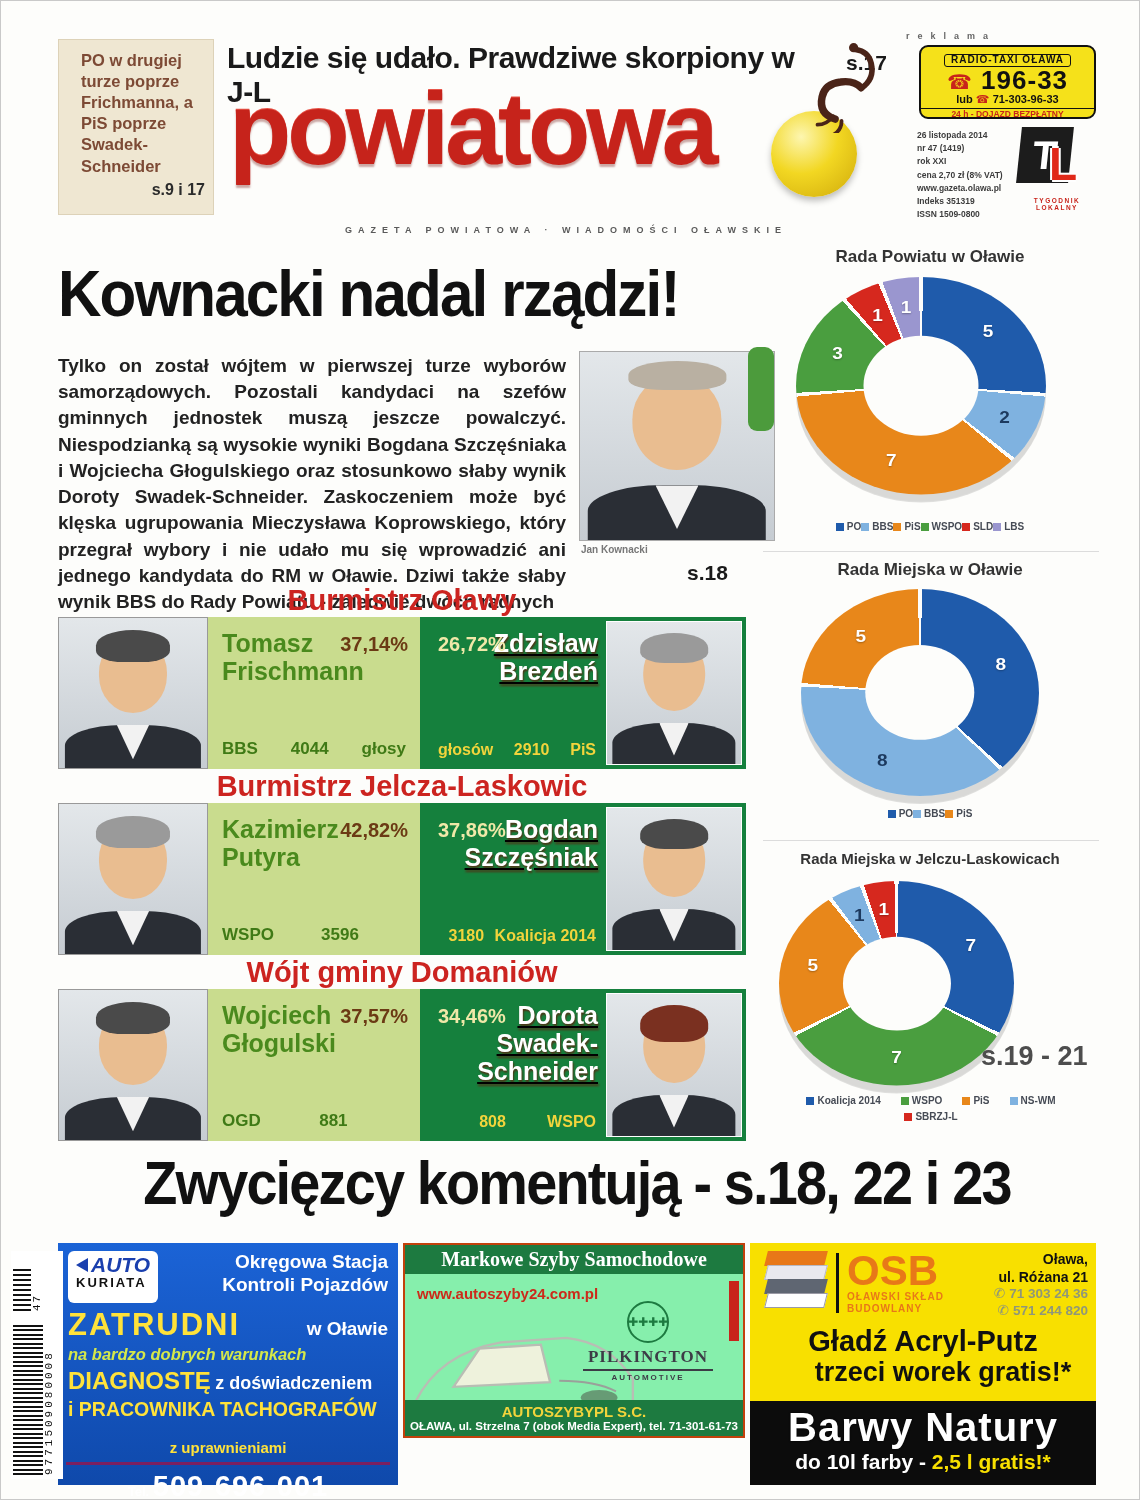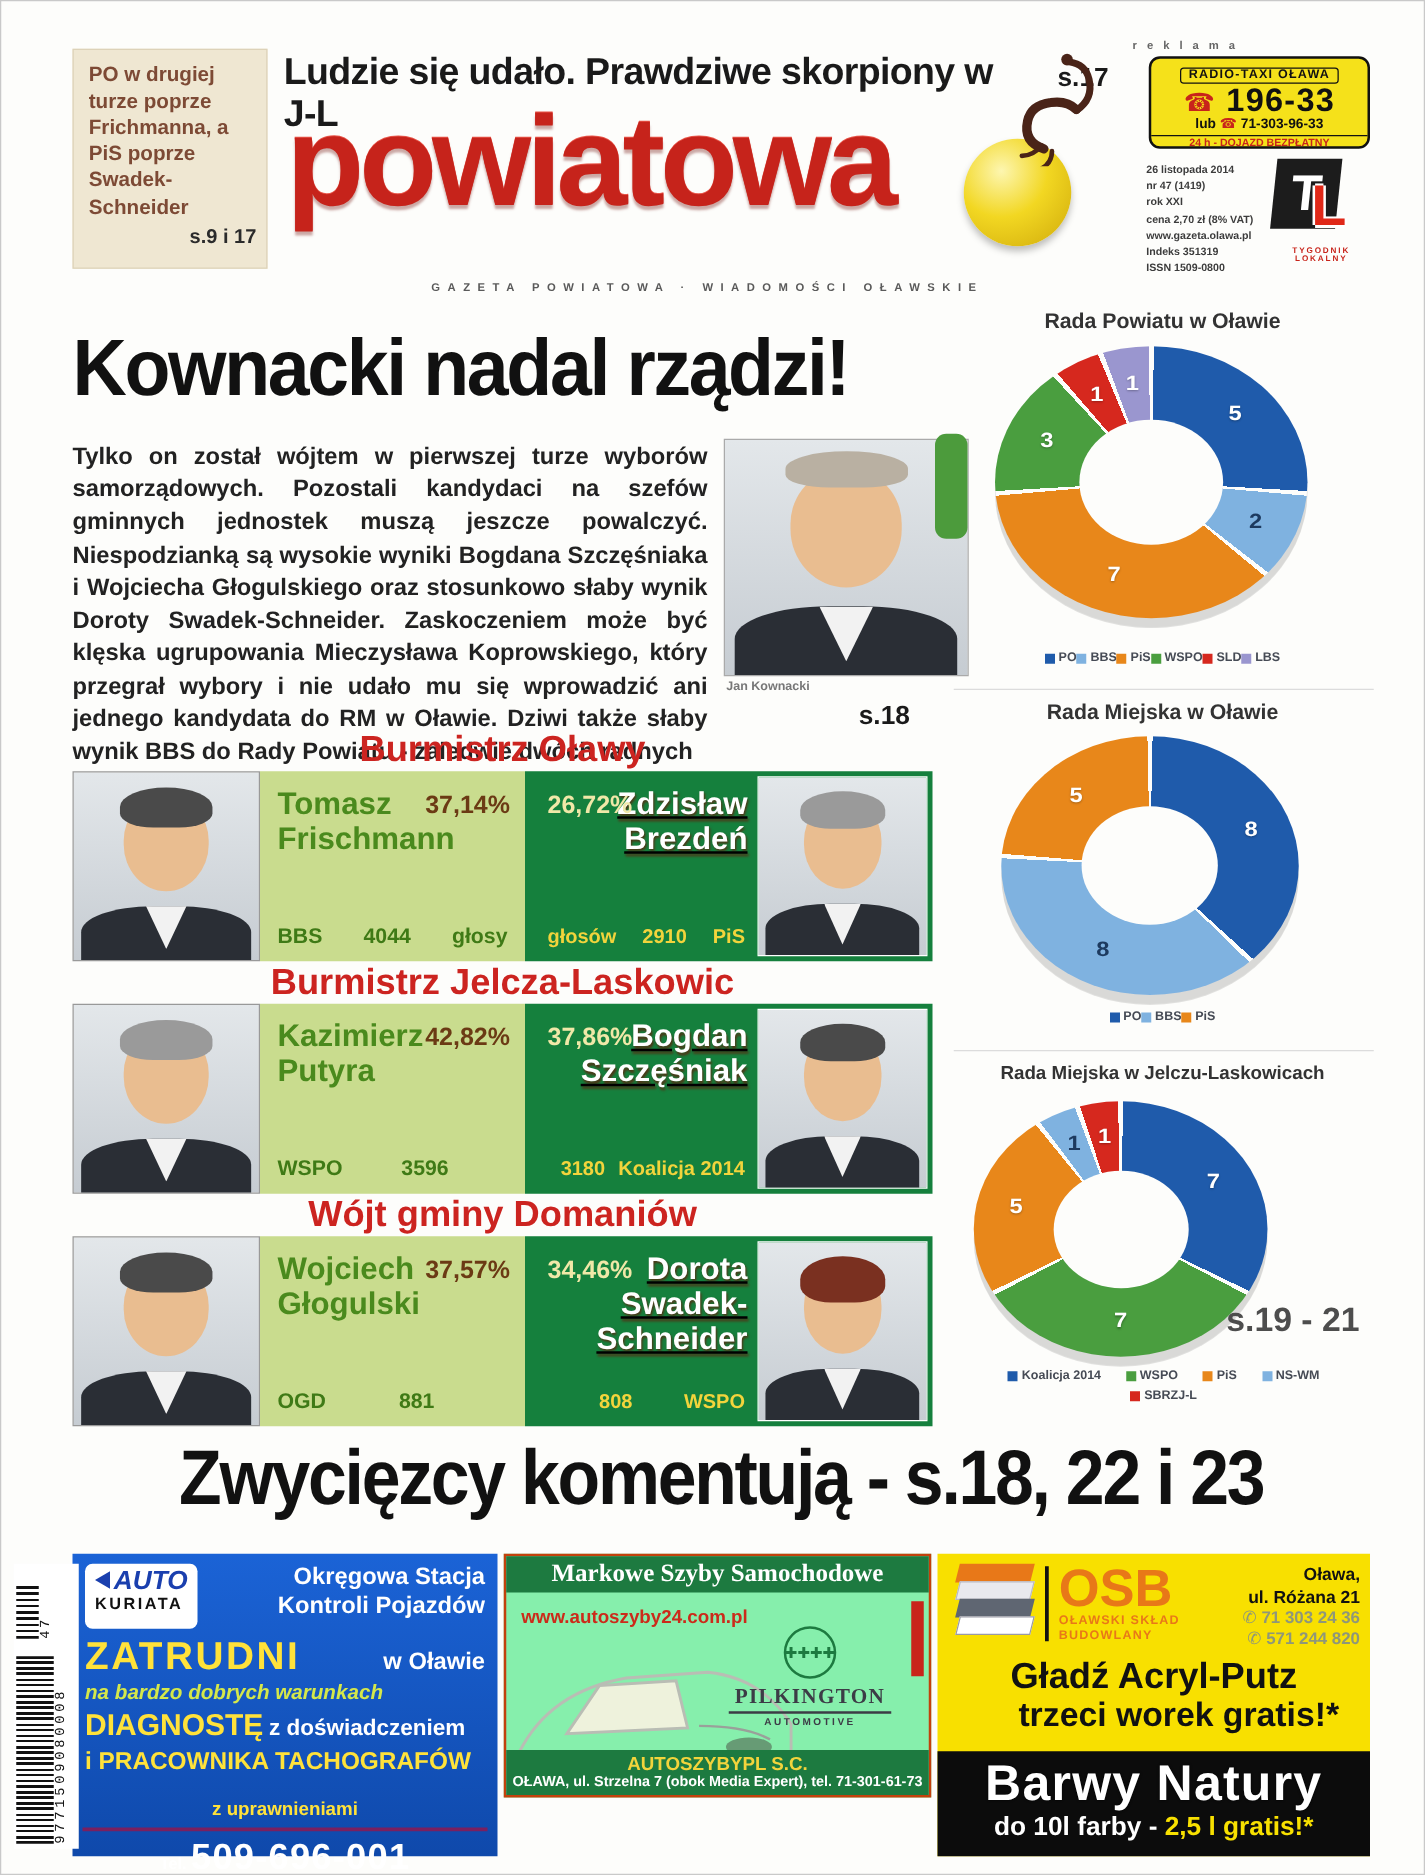--- a/index.html
+++ b/index.html
@@ -4,21 +4,21 @@
 <style>
   * { margin:0; padding:0; box-sizing:border-box; }
   html,body { background:#e8e8e8; }
   body { font-family:"Liberation Sans","DejaVu Sans",sans-serif; }
   .page { position:relative; width:1140px; height:1500px; background:#fdfdfb;
           margin:0 auto; overflow:hidden; border:1px solid #c9c9c9; }
 
   
   .promo-box { position:absolute; left:57px; top:38px; width:156px; height:176px;
     background:#efe7d2; border:1px solid #ddd2b8; padding:10px 8px 6px 12px; }
-  .promo-text { font-size:16.5px; font-weight:bold; color:#7d4a35; line-height:1.28; }
+  .promo-text { font-size:16.5px; font-weight:bold; color:#7d4a35; line-height:1.28;margin-left:10px; }
   .promo-pages { font-size:16px; font-weight:bold; color:#2b2b2b; text-align:right; margin-top:4px; }
 
   .top-strip { position:absolute; left:226px; top:40px; width:600px;
     font-size:30px; font-weight:bold; color:#1a1a1a; letter-spacing:-.5px; }
   .top-strip-ref { position:absolute; left:845px; top:50px; font-size:21px; font-weight:bold; color:#1a1a1a; }
 
   .gold-ball { position:absolute; left:770px; top:110px; width:86px; height:86px; border-radius:50%;
     background:radial-gradient(circle at 35% 30%, #fdf6b0 0%, #f2d722 45%, #cfa90a 100%);
     box-shadow:0 4px 6px rgba(0,0,0,.25); }
   .scorpion { position:absolute; left:806px; top:30px; width:84px; height:102px; }

